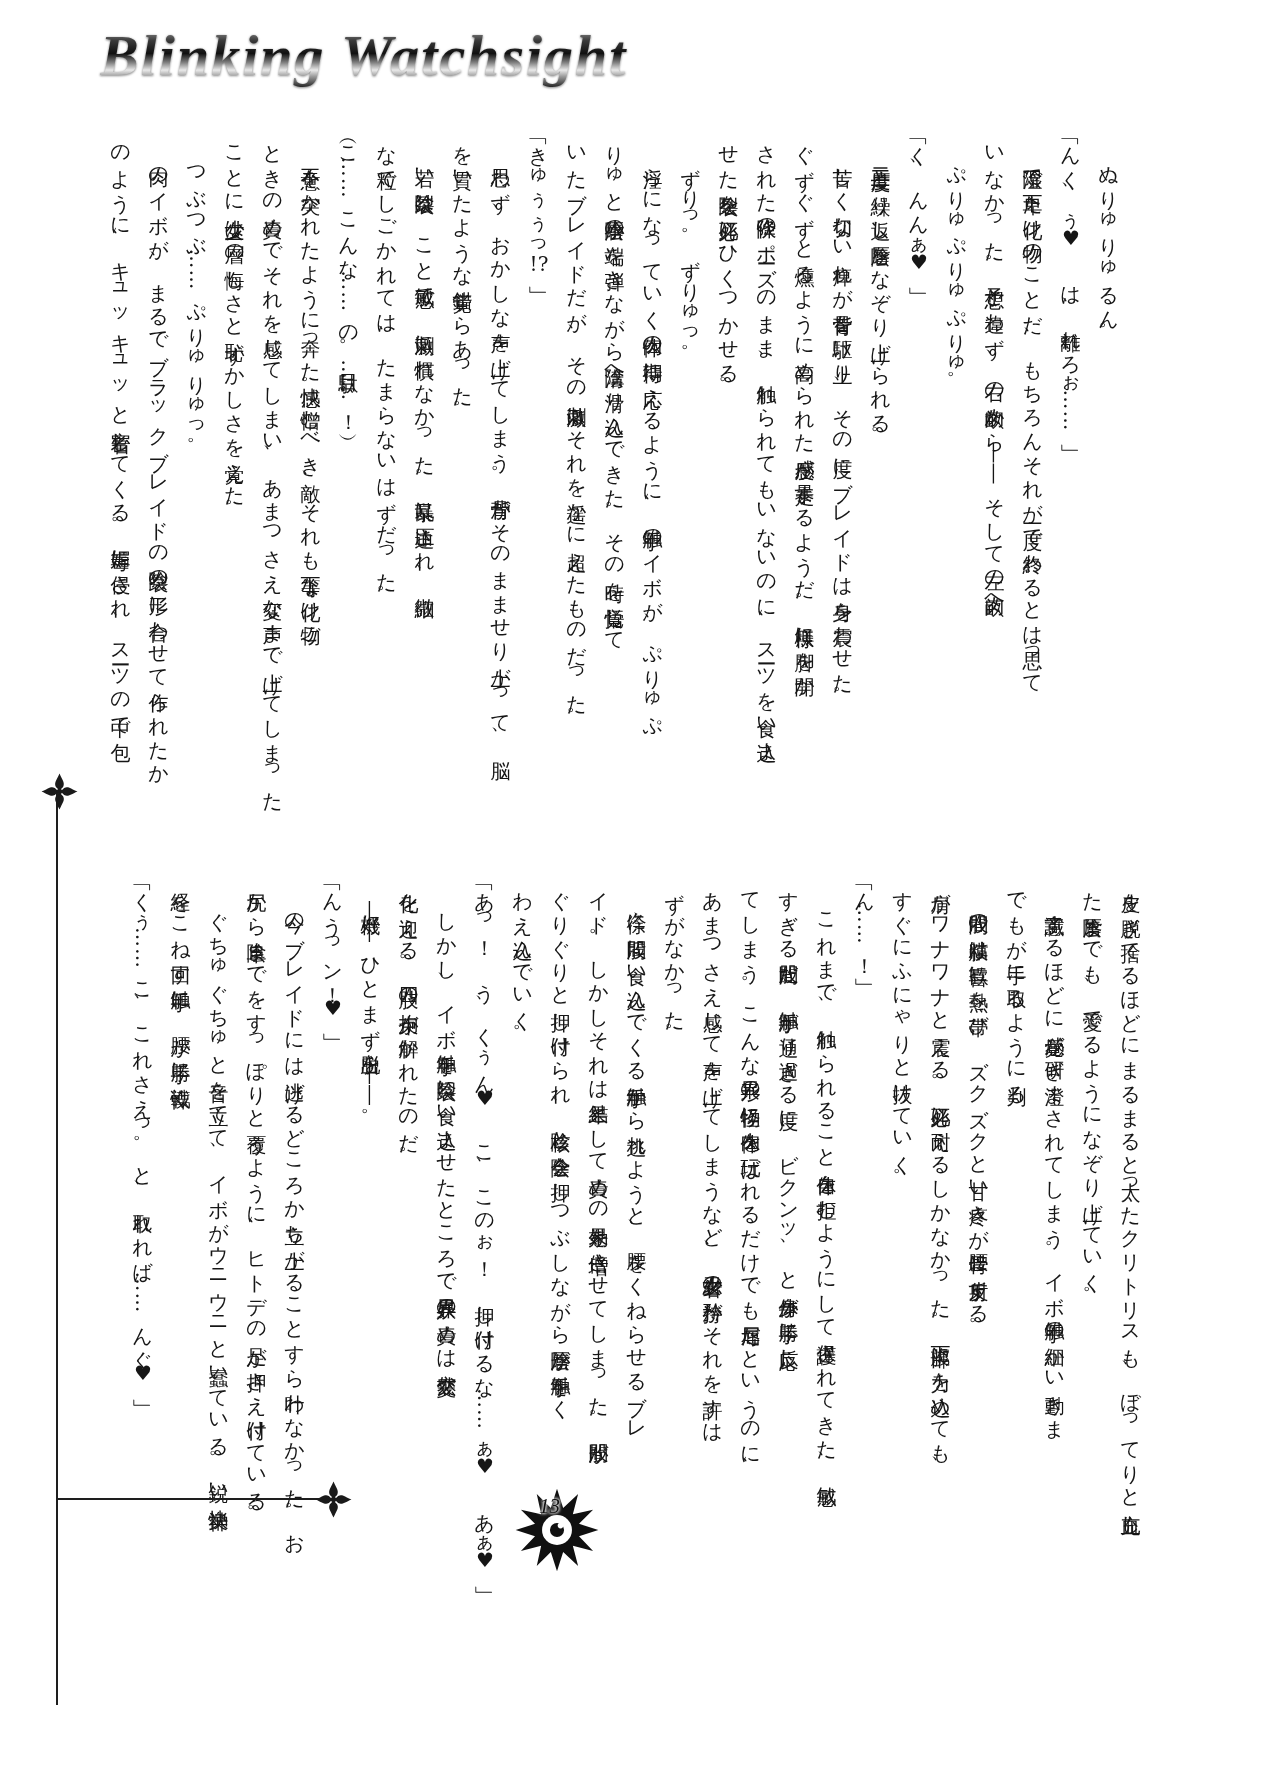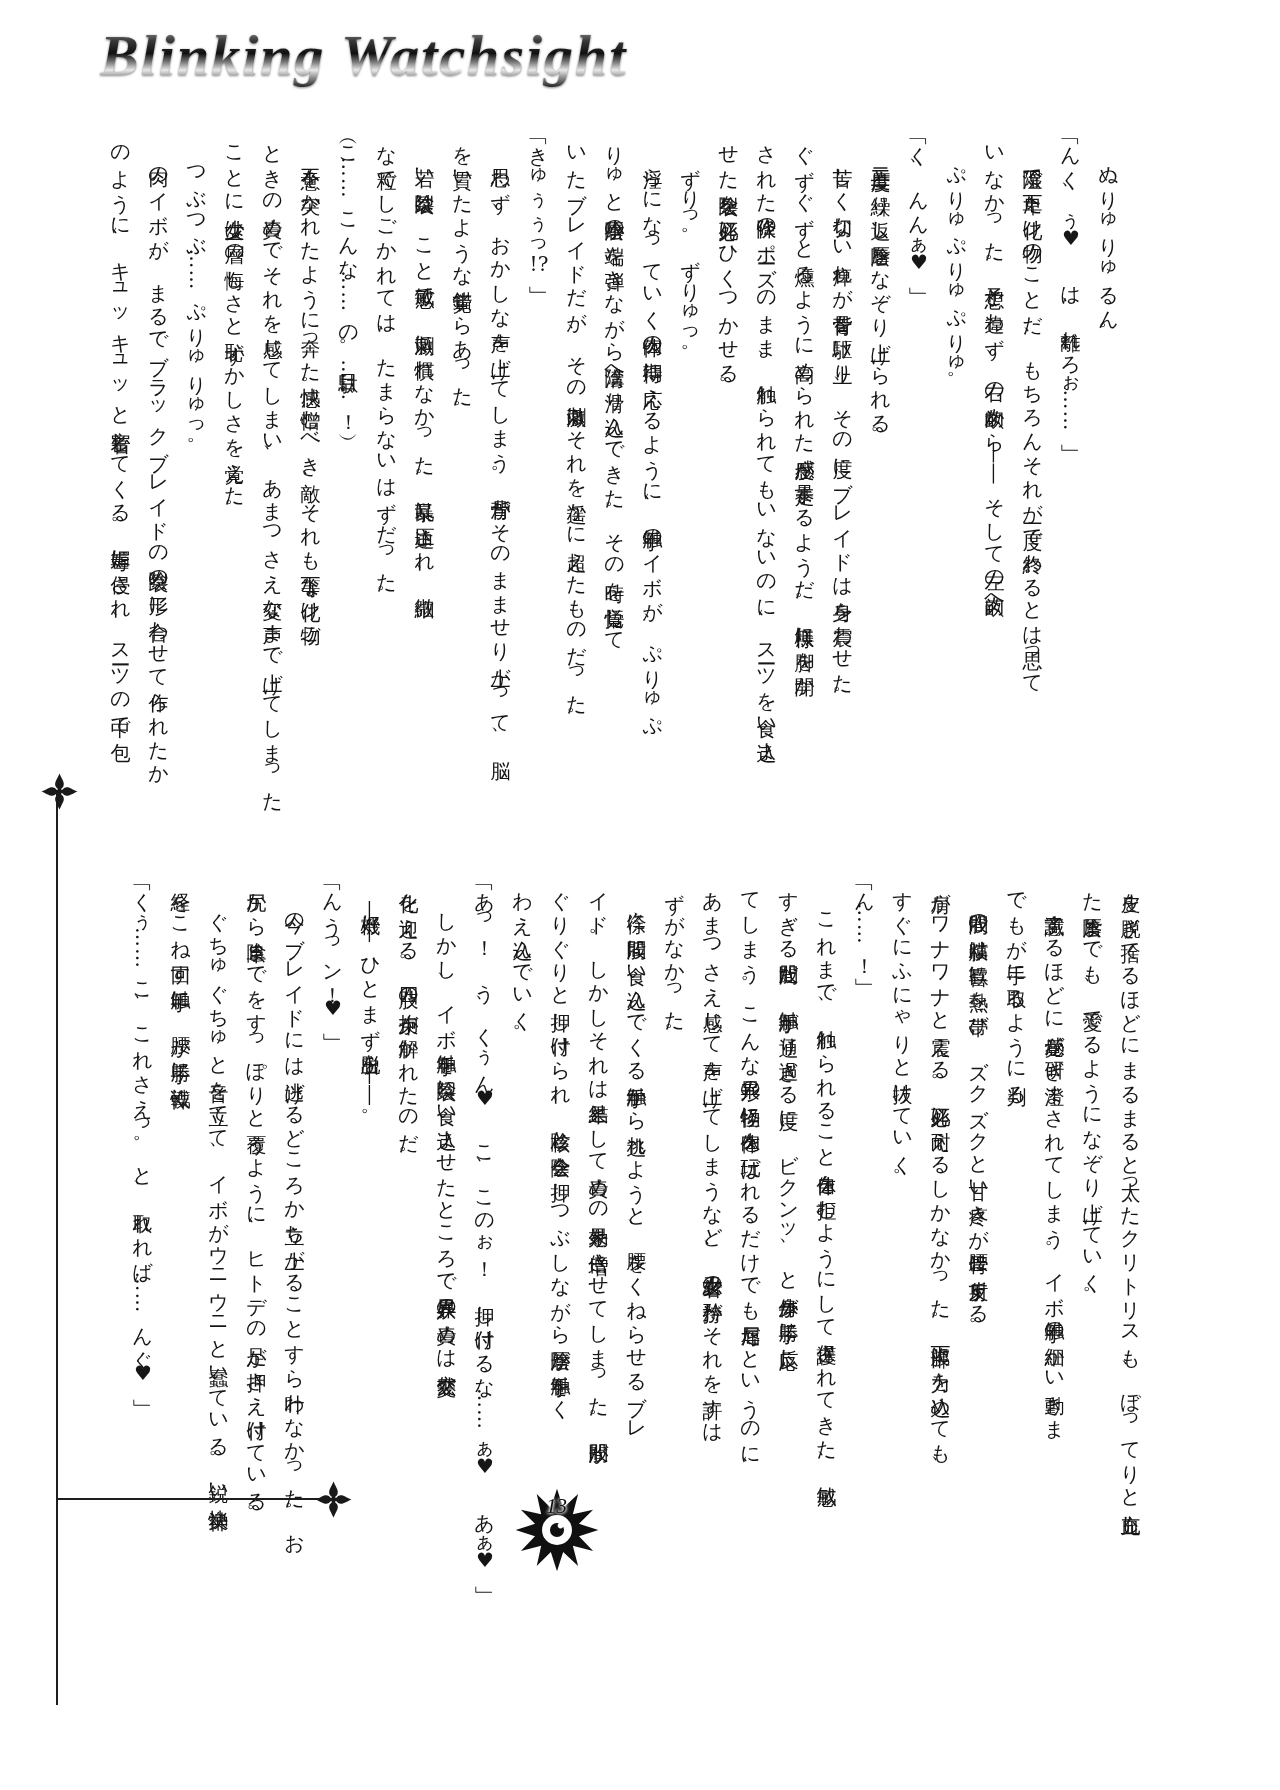--- a/index.html
+++ b/index.html
@@ -51,21 +51,21 @@
   }
   .bottom-rule{
     position:absolute;left:56px;top:1498px;width:264px;height:2px;
     background:#1e1e1e;
   }
   .orn{ position:absolute; }
   .orn.cross-top{ left:41px; top:773px; }
   .orn.cross-right{ left:315px; top:1481px; }
   .pagemark{ position:absolute; left:513px; top:1486px; width:88px; height:88px; }
   .pagemark .num{
-    position:absolute;left:33px;top:8px;
+    position:absolute;left:26px;top:8px;
     font-family:"Liberation Serif","DejaVu Serif",serif;
     font-style:italic;font-size:21px;color:#111;
     text-shadow:0 0 3px #fff,0 0 3px #fff,0 0 4px #fff;
   }
 </style>
 </head>
 <body>
 
 <div class="page">
 

